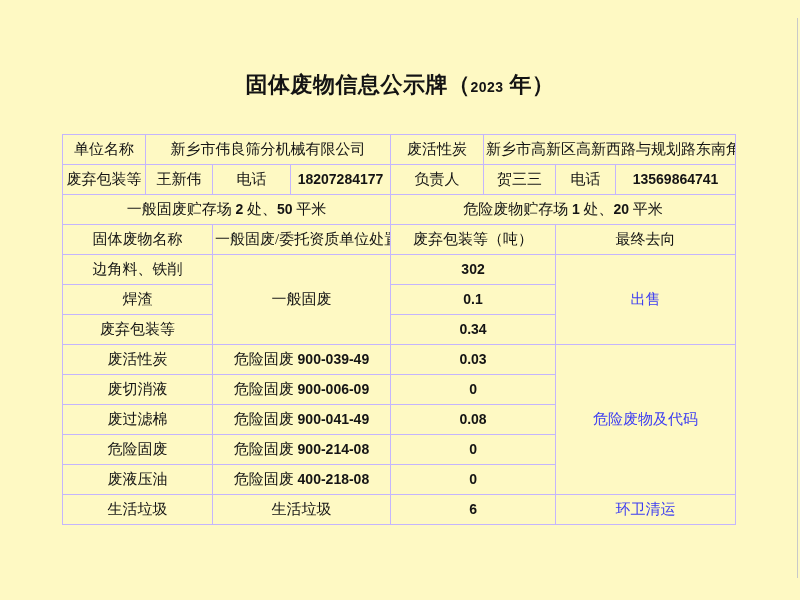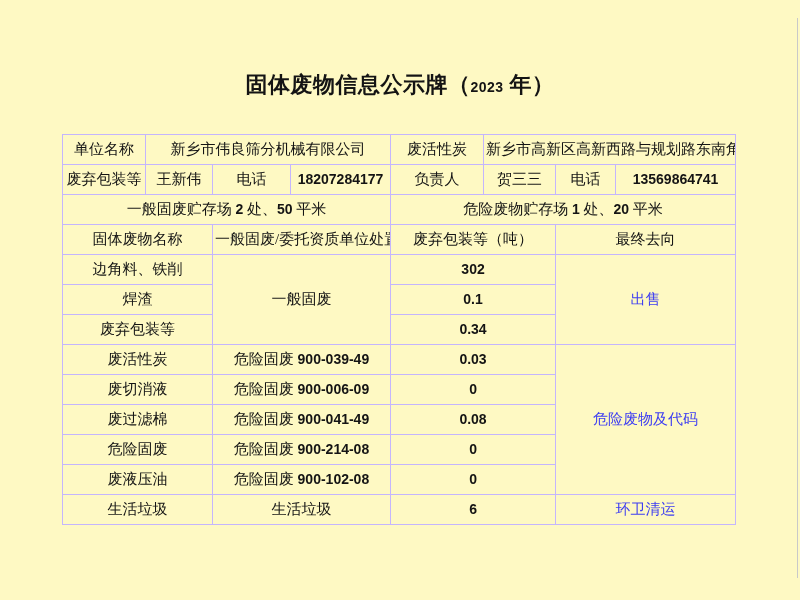--- a/index.html
+++ b/index.html
@@ -137,21 +137,21 @@
         <td class="autonum" colspan="2">危险固废 <span class="num">900-041-49</span></td>
         <td class="autonum" colspan="2"><span class="num">0.08</span></td>
       </tr>
       <tr>
         <td class="autonum" colspan="2">危险固废</td>
         <td class="autonum" colspan="2">危险固废 <span class="num">900-214-08</span></td>
         <td class="autonum" colspan="2"><span class="num">0</span></td>
       </tr>
       <tr>
         <td class="autonum" colspan="2">废液压油</td>
-        <td class="autonum" colspan="2">危险固废 <span class="num">900-102-08</span></td>
+        <td class="autonum" colspan="2">危险固废 <span class="num">400-218-08</span></td>
         <td class="autonum" colspan="2"><span class="num">0</span></td>
       </tr>
       <tr>
         <td class="autonum" colspan="2">生活垃圾</td>
         <td class="autonum" colspan="2">生活垃圾</td>
         <td class="autonum" colspan="2"><span class="num">6</span></td>
         <td class="autonum blue" colspan="2">环卫清运</td>
       </tr>
     </tbody>
   </table>

